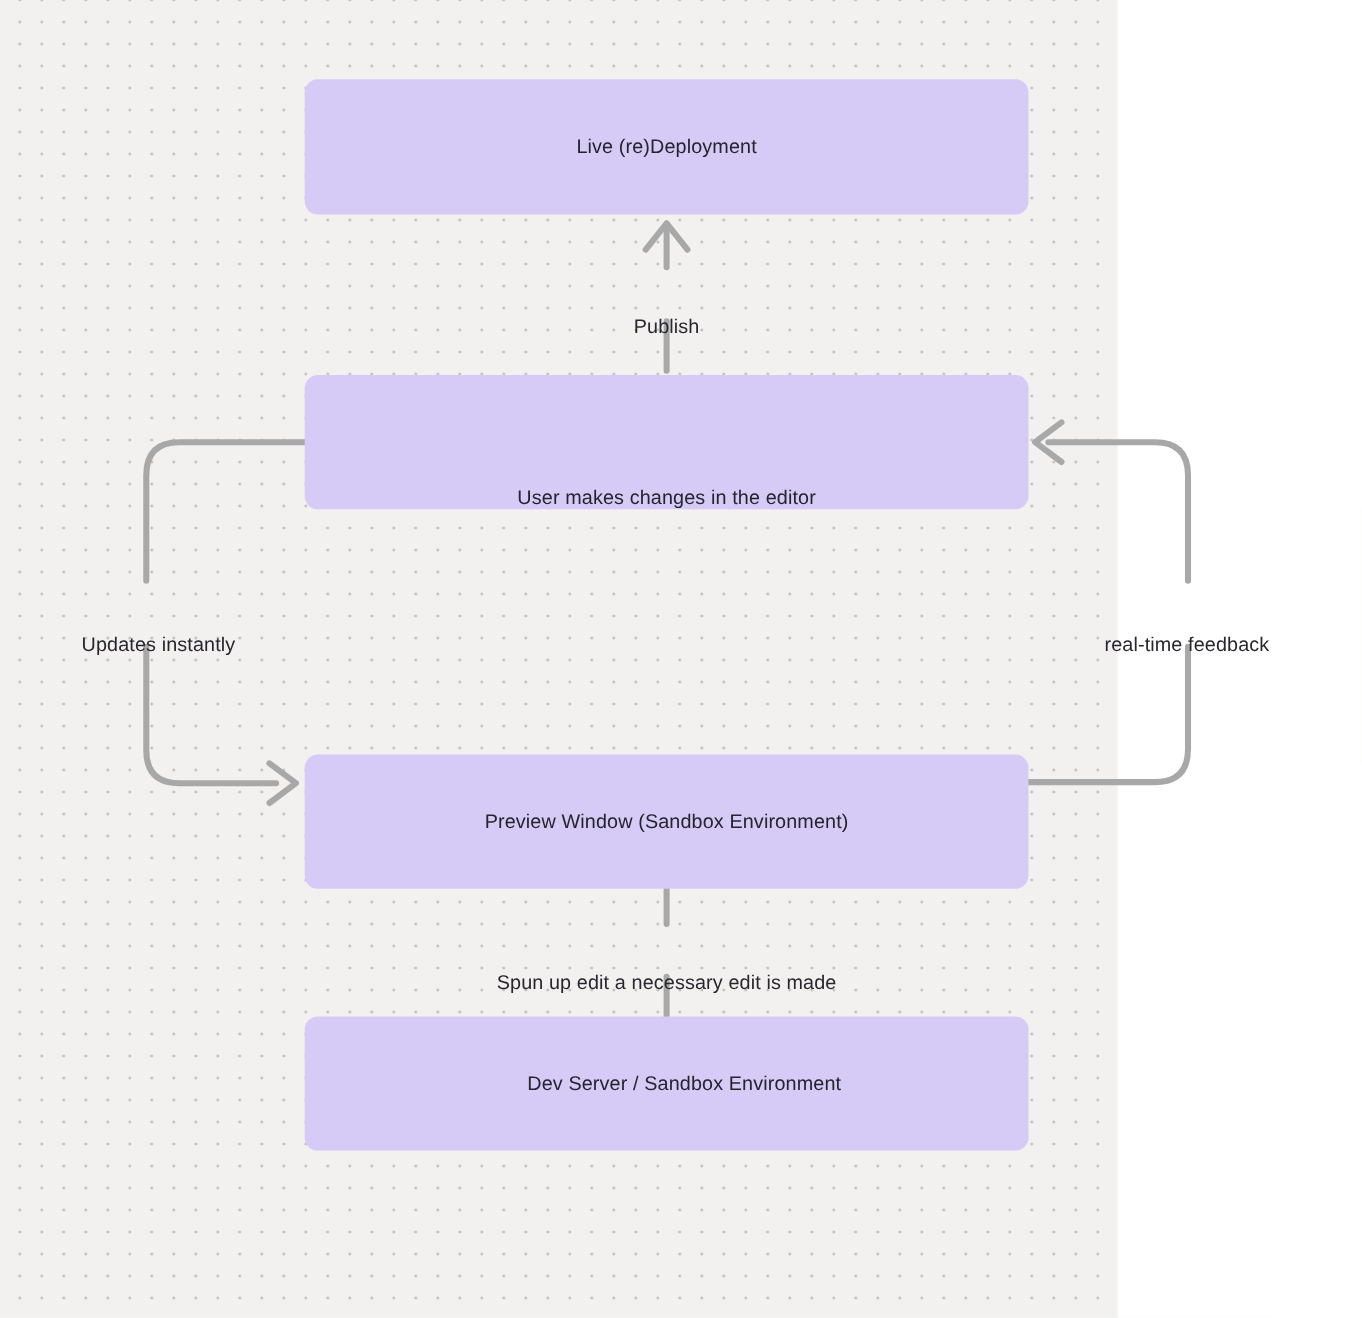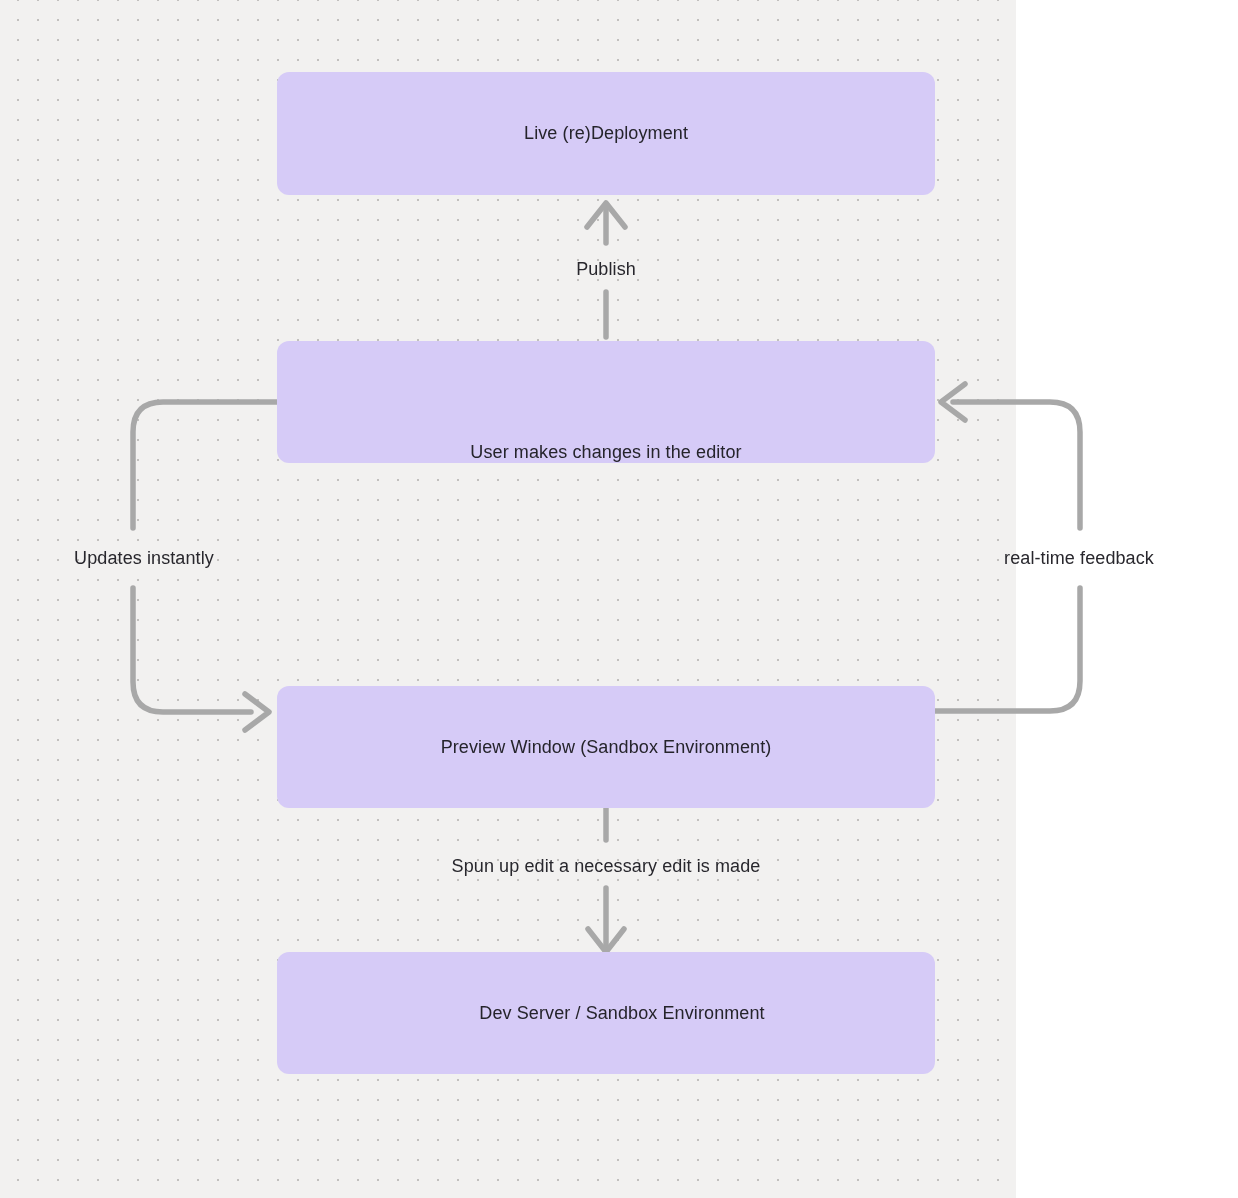--- a/index.html
+++ b/index.html
@@ -58,20 +58,21 @@
     color: var(--node-text);
     letter-spacing: 0.1px;
   }
   .edge-label {
     position: absolute;
     transform: translate(-50%, -50%);
     font-size: 18px;
     color: var(--edge-label-text);
     white-space: nowrap;
     letter-spacing: 0.1px;
+    margin-top: 28px;
   }
 </style>
 </head>
 <body>
 
 <div class="canvas">
 
   <svg class="connectors" viewBox="0 0 1238 1198">
 
     <g>
@@ -105,21 +106,21 @@
   </div>
 
   <div class="node" style="top:341px;align-items:flex-end;">
     <span class="node-label">User makes changes in the editor</span>
   </div>
 
   <div class="node" style="top:686px;">
     <span class="node-label">Preview Window (Sandbox Environment)</span>
   </div>
 
-  <div class="node" style="top:952px;padding-left:32px;">
+  <div class="node" style="top:924px;padding-left:32px;">
     <span class="node-label">Dev Server / Sandbox Environment</span>
   </div>
 
   <div class="edge-label" style="left:606px;top:269px;">Publish</div>
   <div class="edge-label" style="left:144px;top:558px;">Updates instantly</div>
   <div class="edge-label" style="left:1079px;top:558px;">real-time feedback</div>
   <div class="edge-label" style="left:606px;top:866px;">Spun up edit a necessary edit is made</div>
 
 </div>
 

